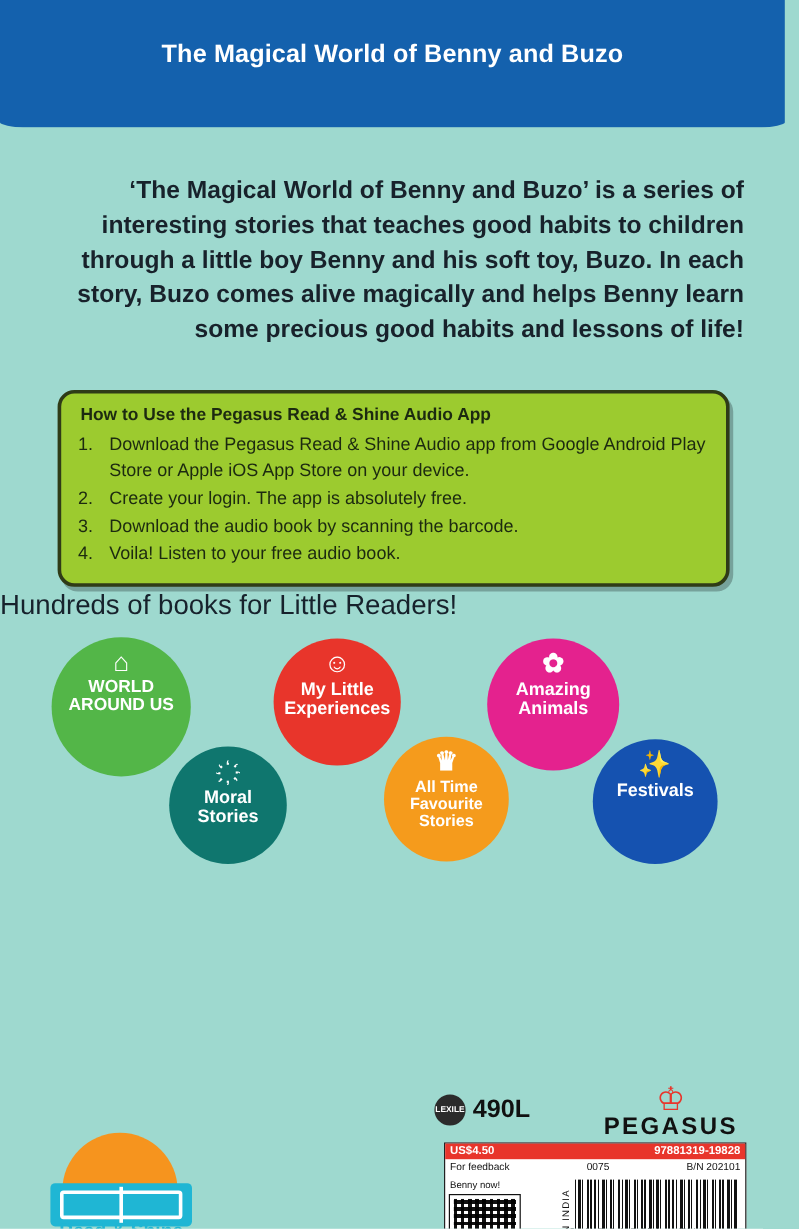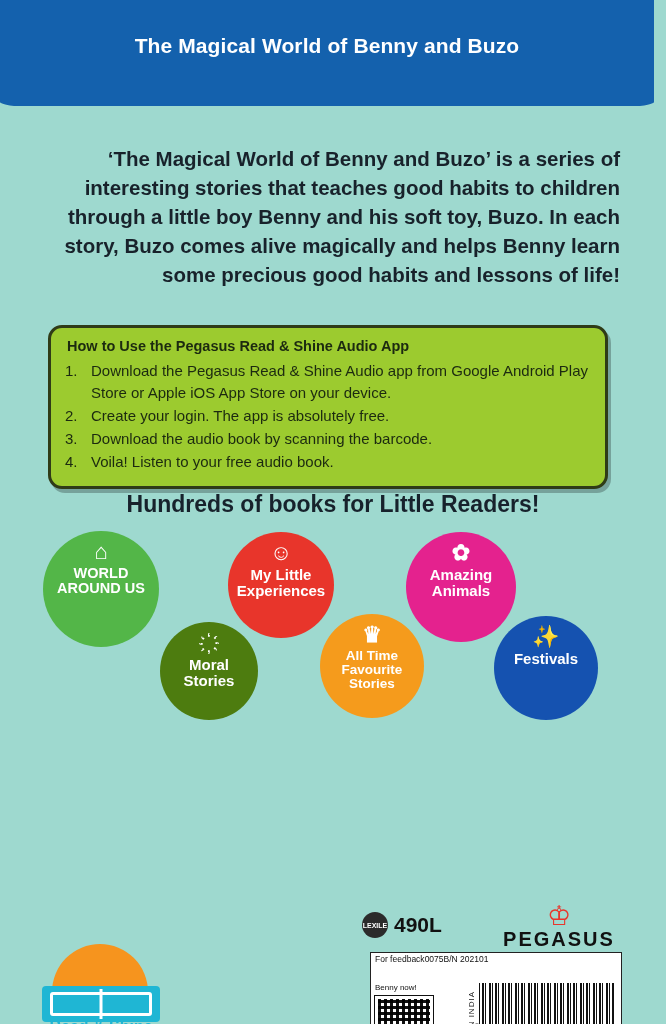--- a/index.html
+++ b/index.html
@@ -74,23 +74,23 @@
     line-height: 22px;
     color: #1c2a10;
     margin-bottom: 1px;
   }
   .howto li .num { width: 26px; flex: 0 0 26px; }
   .howto li .txt { flex: 1; }
   
   .hundreds {
     position: absolute;
     top: 385px; left: 0; right: 0;
-    text-align: center;
+    text-align: left;
     font-size: 23px;
-    font-weight: bold;
+    font-weight: normal;
     color: #17222c;
   }
   
   .bubble {
     position: absolute;
     border-radius: 50%;
     color: #ffffff;
     text-align: center;
     font-weight: bold;
     line-height: 1.05;
@@ -103,21 +103,21 @@
   .bubble .glyph {
     font-size: 22px;
     line-height: 22px;
     margin-bottom: 3px;
   }
   .bubble .lbl { font-size: 15px; padding: 0 6px; }
 
   #b-world      { left: 43px;  top: 425px; width: 116px; height: 116px; background: #53b648; }
   #b-myfirst    { left: 228px; top: 426px; width: 106px; height: 106px; background: #e8352b; }
   #b-amazing    { left: 406px; top: 426px; width: 110px; height: 110px; background: #e4228e; }
-  #b-moral      { left: 160px; top: 516px; width: 98px;  height: 98px;  background: #4d7c0f; }
+  #b-moral      { left: 141px; top: 516px; width: 98px;  height: 98px;  background: #0f766e; }
   #b-alltime    { left: 320px; top: 508px; width: 104px; height: 104px; background: #f59b1c; }
   #b-festivals  { left: 494px; top: 510px; width: 104px; height: 104px; background: #1552b0; }
 
   #b-world .lbl   { font-size: 14.5px; }
   #b-alltime .lbl { font-size: 13.5px; }
 
   
   .rs-logo {
     position: absolute;
     left: 38px; top: 838px;
@@ -187,21 +187,21 @@
     border: 1px solid #222;
   }
   .bb-row1 {
     display: flex; justify-content: space-between;
     font-size: 9.5px; font-weight: bold;
     background: #e8352b; color: #ffffff;
     padding: 1px 4px;
   }
   .bb-row1 .right { color: #ffffff; }
   .bb-row2 {
-    display: flex; 
+    display: flex; justify-content: space-between;
     font-size: 8.5px; color: #111; padding: 1px 4px 0 4px;
   }
   .bb-left {
     position: absolute; left: 4px; top: 30px; width: 86px;
     font-size: 8px; color: #111;
   }
   .bb-left .qr {
     width: 58px; height: 58px; margin: 4px 0 3px 0;
     background:
       repeating-linear-gradient(0deg,#111 0 3px,#fff 3px 6px),
@@ -306,20 +306,24 @@
       <div class="badge">LEXILE</div>
       <div class="val">490L</div>
     </div>
 
     <div class="peg">
       <div class="horse">♔</div>
       <div class="name">PEGASUS</div>
     </div>
 
     <div class="barcode-block">
+      <div class="bb-row1">
+        <span>US$4.50</span>
+        <span class="right">97881319-19828</span>
+      </div>
       <div class="bb-row2">
         <span>For feedback</span>
         <span>0075</span>
         <span>B/N 202101</span>
       </div>
 
       <div class="bb-left">
         <div>Benny now!</div>
         <div class="qr"></div>
 

